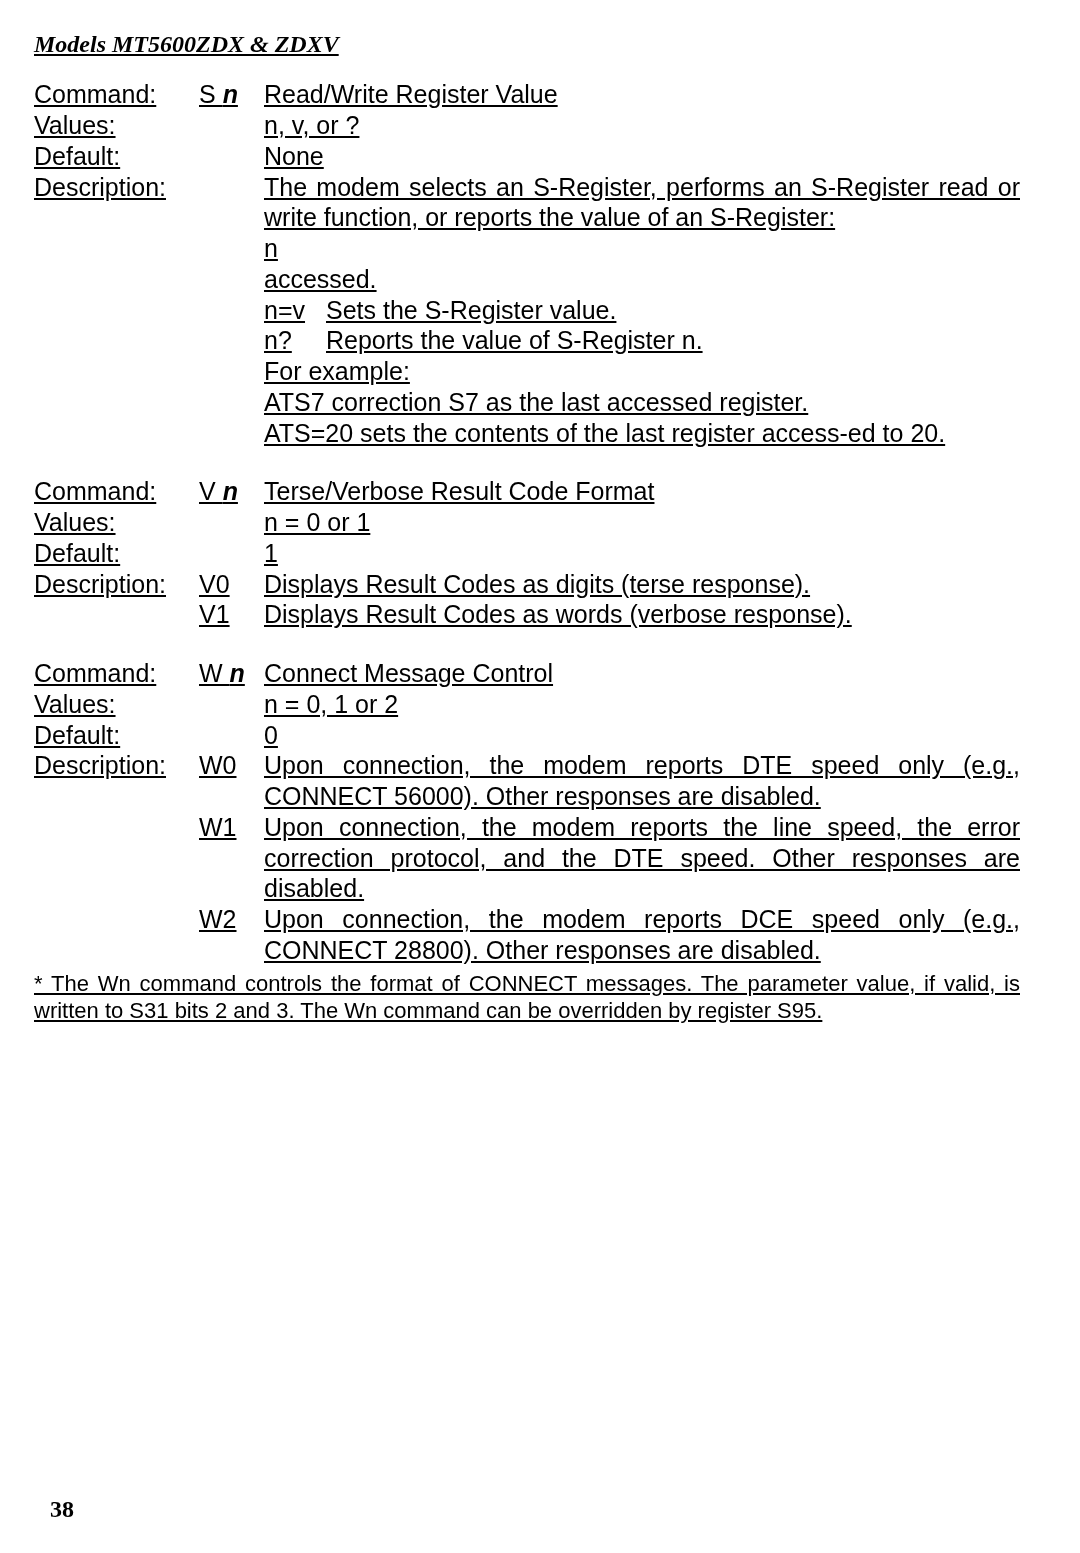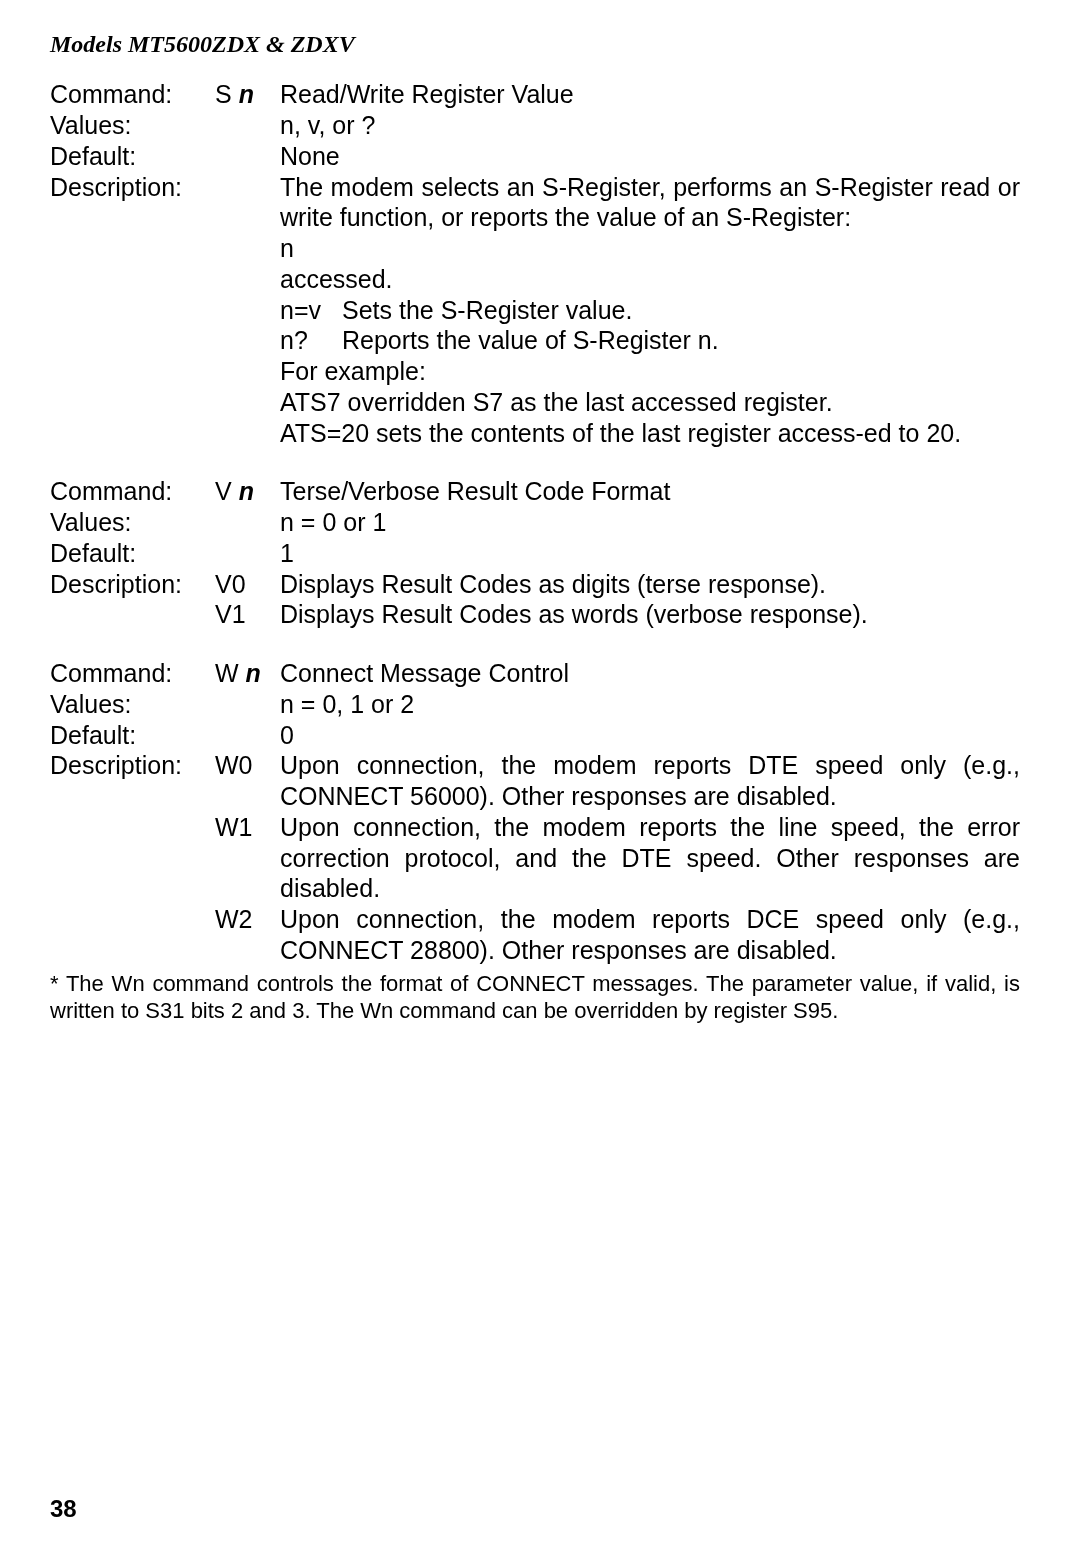--- a/index.html
+++ b/index.html
@@ -6,23 +6,24 @@
     margin: 0;
     padding: 0;
     font-family: "Times New Roman", Times, serif;
     background: #fff;
     color: #000;
     width: 1080px;
     height: 1553px;
     box-sizing: border-box;
   }
   .page {
-    padding: 30px 60px 30px 50px;
+    padding: 30px 60px 30px 34px;
     font-size: 25.5px;
     line-height: 1.22;
+    text-decoration: underline;
   }
   .header {
     font-style: italic;
     font-weight: bold;
     font-family: "Times New Roman", Times, serif;
     margin-bottom: 20px;
     font-size: 24px;
   }
   .section {
     margin-bottom: 28px;
@@ -63,21 +64,21 @@
     flex-shrink: 0;
   }
   .footnote {
     font-family: Verdana, Arial, sans-serif;
     font-size: 22px;
     line-height: 1.23;
     text-align: justify;
   }
   .page-num {
     font-weight: bold;
-    font-family: Liberation Sans, sans-serif;
+    font-family: Liberation Serif, serif;
     font-size: 24px;
     position: absolute;
     bottom: 30px;
     left: 50px;
   }
 </style>
 </head>
 <body>
 
 <div class="page">
@@ -110,21 +111,21 @@
         <div>accessed.</div>
         <div class="ind-line">
             <span class="ind-key">n=v</span>
             <span>Sets the S-Register value.</span>
           </div>
         <div class="ind-line">
             <span class="ind-key">n?</span>
             <span>Reports the value of S-Register n.</span>
           </div>
         <div>For example:</div>
-        <div>ATS7 overridden S7 as the last accessed register.</div>
+        <div>ATS7 correction S7 as the last accessed register.</div>
         <div>ATS=20 sets the contents of the last register access-ed to 20.</div>
       </div>
     </div>
   </div>
 
   <div class="section">
     <div class="row">
       <div class="label"><span>Command:</span></div>
       <div class="sub"><span class="cmd-letter">V </span><span class="cmd-n">n</span></div>
       <div class="value-left">Terse/Verbose Result Code Format</div>

